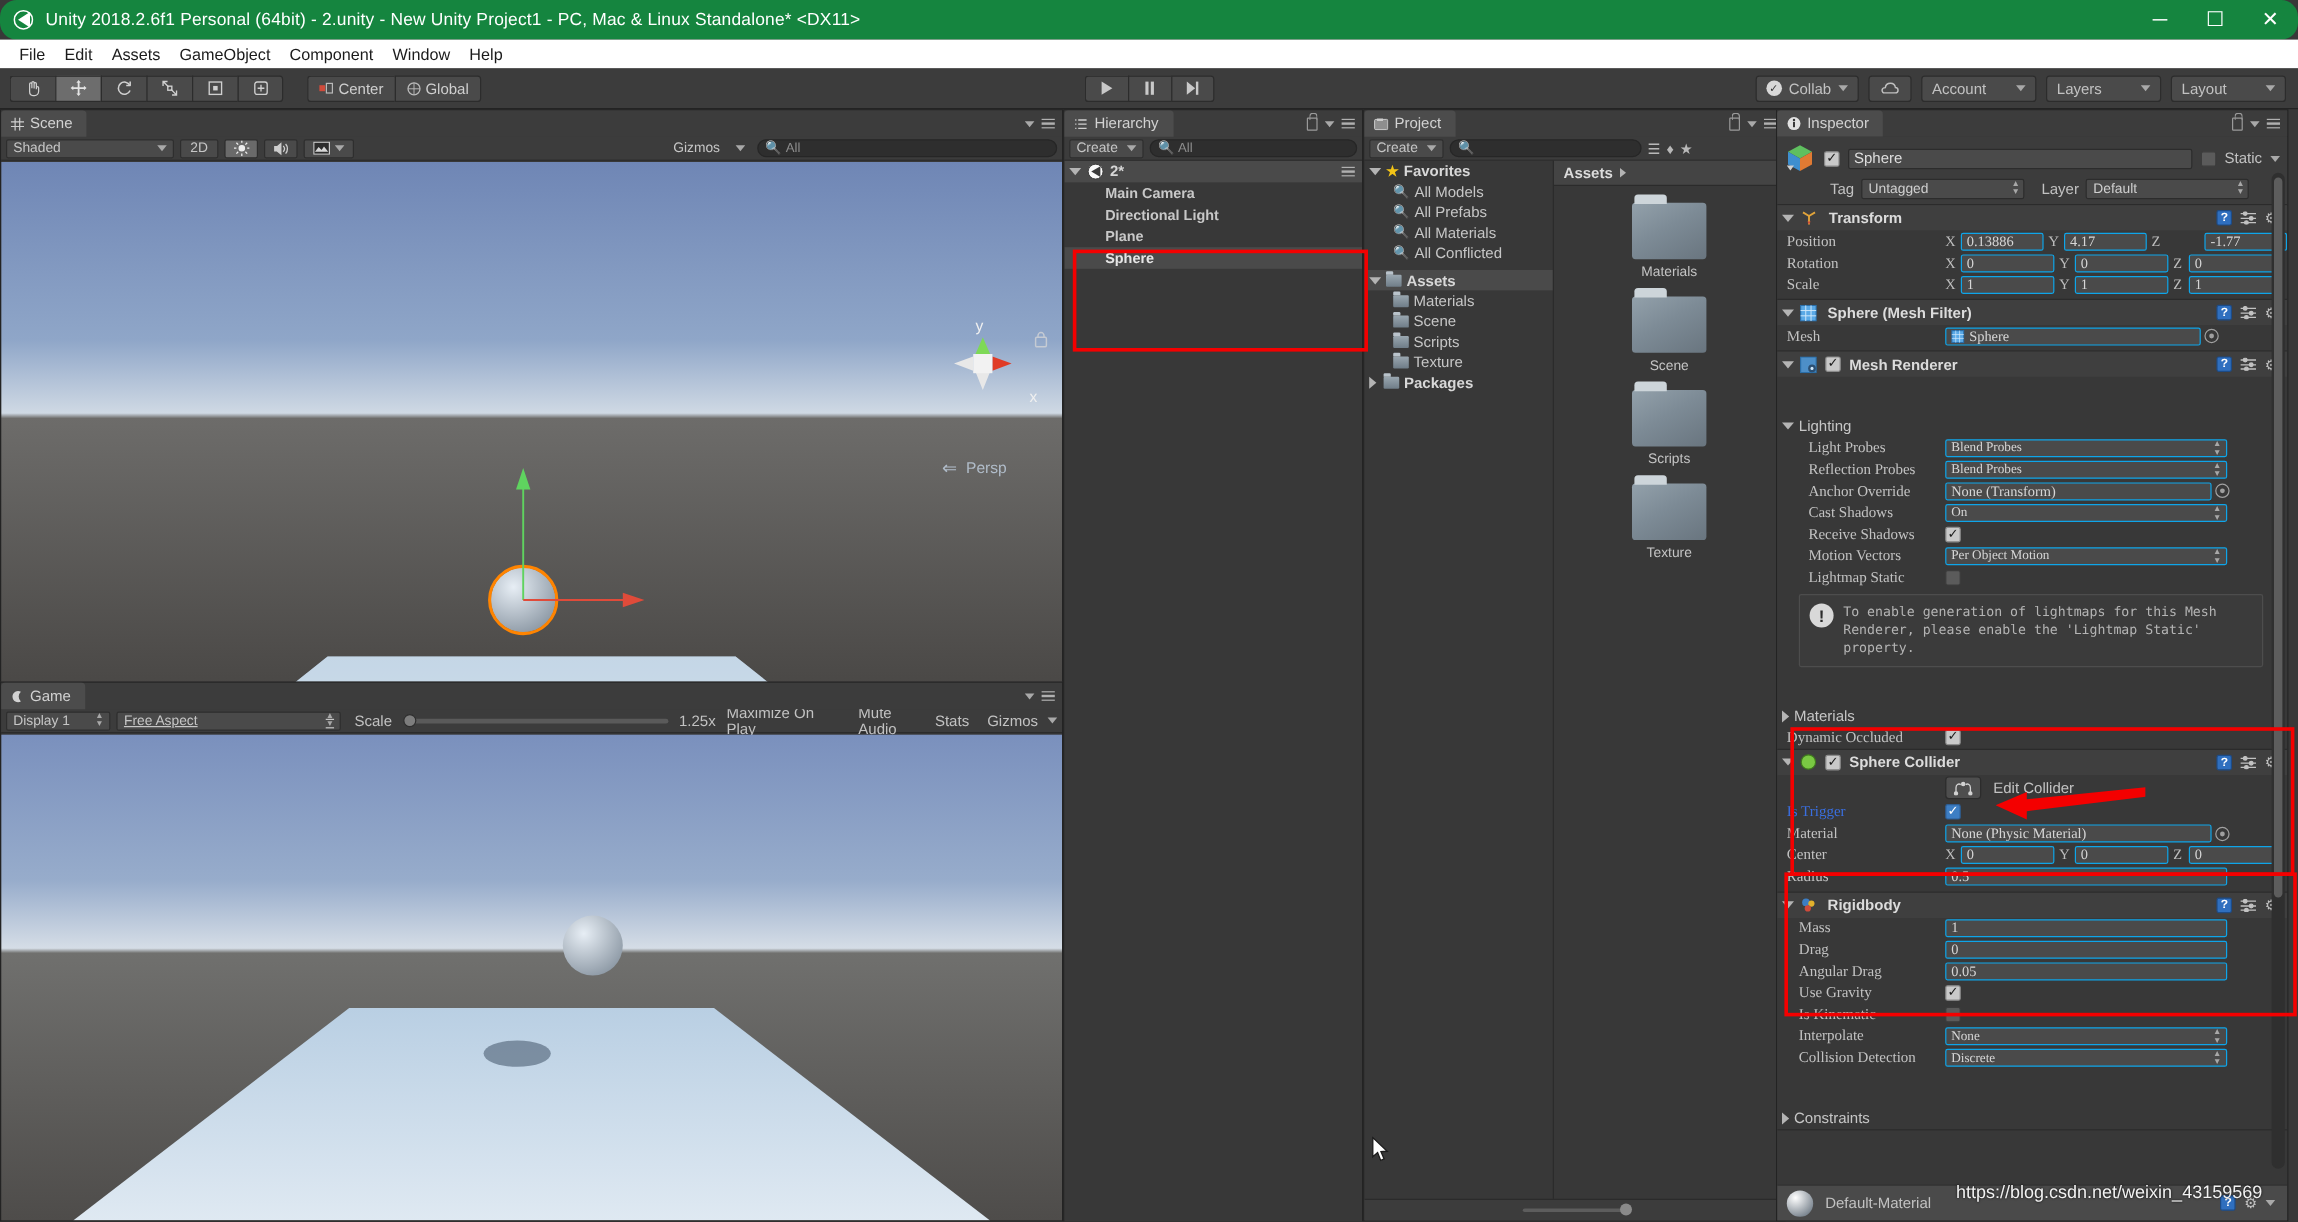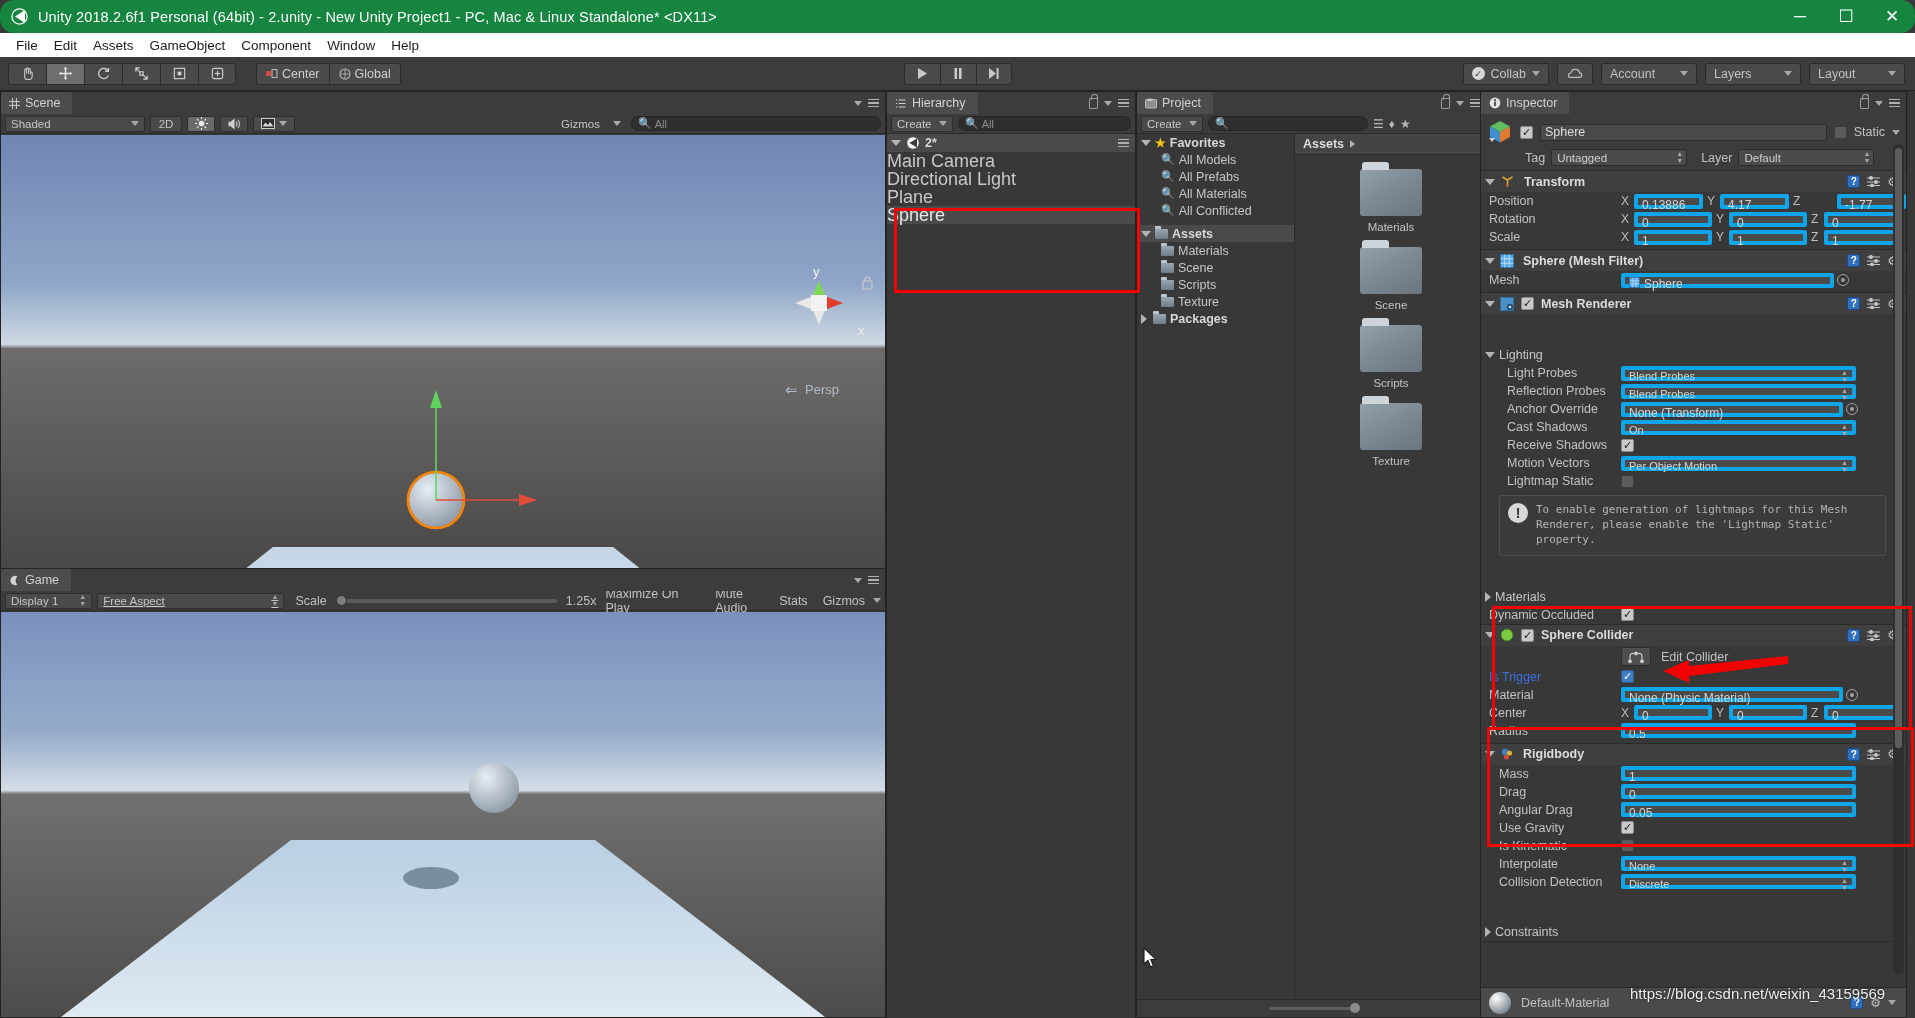--- a/index.html
+++ b/index.html
@@ -63,21 +63,21 @@
   .dd{height:16px;background:#4a4a4a;border:1px solid #2e2e2e;border-radius:2px;display:flex;align-items:center;
       padding:0 5px;gap:5px;font-size:11.5px;color:#c6c6c6;}
   .searchbox{flex:1;height:15px;background:#2e2e2e;border:1px solid #262626;border-radius:8px;display:flex;align-items:center;
              padding:0 6px;gap:3px;font-size:11px;color:#8d8d8d;}
 
   
   .hier-body{background:#383838;height:100%;overflow:hidden;}
   .scene-row{height:18px;background:#4a4a4a;display:flex;align-items:center;gap:5px;padding:0 4px;font-size:12.5px;color:#d6d6d6;font-weight:bold;}
   .tri{width:0;height:0;border-left:5px solid transparent;border-right:5px solid transparent;border-top:6px solid #b4b4b4;}
   .tri-r{width:0;height:0;border-top:5px solid transparent;border-bottom:5px solid transparent;border-left:6px solid #b4b4b4;}
-  .h-item{height:18px;display:flex;align-items:center;font-size:18px;color:#c8c8c8;}
+  .h-item{height:18px;display:flex;align-items:center;padding-left:34px;font-size:12px;color:#c8c8c8;font-weight:bold;}
   .h-item.sel{background:#4a4a4a;color:#e6e6e6;}
 
   
   .proj-split{display:flex;height:calc(100% - 42px);}
   .proj-left{width:158px;background:#383838;border-right:1px solid #2b2b2b;overflow:hidden;}
   .proj-right{flex:1;background:#383838;}
   .pr-row{height:17px;display:flex;align-items:center;gap:4px;font-size:12.5px;color:#c6c6c6;padding-left:4px;}
   .pr-row.hdr{font-weight:bold;color:#d8d8d8;}
   .pr-row.sel{background:#4a4a4a;}
   .star{color:#f3c417;font-size:12px;}
@@ -111,26 +111,26 @@
 
   .comp{border-bottom:1px solid #2b2b2b;}
   .comp-hdr{height:21px;background:#3f3f3f;display:flex;align-items:center;gap:5px;padding:0 4px;}
   .comp-title{font-size:12.5px;font-weight:bold;color:#dcdcdc;margin-left:4px;}
   .comp-icons{margin-left:auto;display:flex;align-items:center;gap:7px;padding-right:4px;}
   .help-ico{width:13px;height:13px;background:#2f6fbf;border:1px solid #1d4b86;border-radius:2px;color:#fff;
             font-size:10px;display:flex;align-items:center;justify-content:center;font-weight:bold;}
   .pre-ico{width:13px;height:11px;position:relative;}
   .gear{color:#c2c2c2;font-size:12px;}
 
-  .prow{height:18px;display:flex;align-items:center;padding-left:8px;gap:0;}
+  .prow{height:18px;display:flex;align-items:center;padding-left:8px;gap:0;font-family:Liberation Serif, serif;}
   .pname{width:132px;font-size:12.5px;color:#c2c2c2;flex:0 0 auto;}
   .pname.ind{padding-left:18px;width:132px;}
   .pname.blue{color:#3a6fe0;}
-  .field{height:15px;background:#4a4a4a;border:4px solid #0ea5e9;border-radius:2px;
-         display:flex;align-items:flex-start;padding:0 4px;font-size:12px;color:#d6d6d6;}
+  .field{height:15px;background:#4a4a4a;border:1px solid #0ea5e9;border-radius:2px;
+         display:flex;align-items:center;padding:0 4px;font-size:12px;color:#d6d6d6;}
   .axis{width:13px;text-align:left;font-size:12px;color:#bdbdbd;flex:0 0 auto;}
   .sel-dot{width:12px;height:12px;border-radius:50%;border:1.5px solid #a0a0a0;display:flex;align-items:center;justify-content:center;margin-left:3px;}
   .sel-dot i{width:4px;height:4px;border-radius:50%;background:#a0a0a0;display:block;}
   .grpfold{height:18px;display:flex;align-items:center;gap:4px;padding-left:4px;font-size:12.5px;color:#c6c6c6;margin-top:32px;}
   .helpbox{margin:5px 20px 5px 18px;border:1px solid #4d4d4d;background:#3b3b3b;border-radius:2px;
            display:flex;gap:8px;padding:7px 8px;}
   .helpbox .txt{font-size:11px;color:#b4b4b4;line-height:1.35;font-family:"DejaVu Sans Mono", monospace;}
   .warn-ico{width:20px;height:20px;border-radius:50%;background:#d8d8d8;color:#2b2b2b;display:flex;align-items:center;
             justify-content:center;font-weight:bold;font-size:14px;flex:0 0 auto;}
   .editcoll{height:22px;display:flex;align-items:center;gap:10px;padding-left:140px;}

